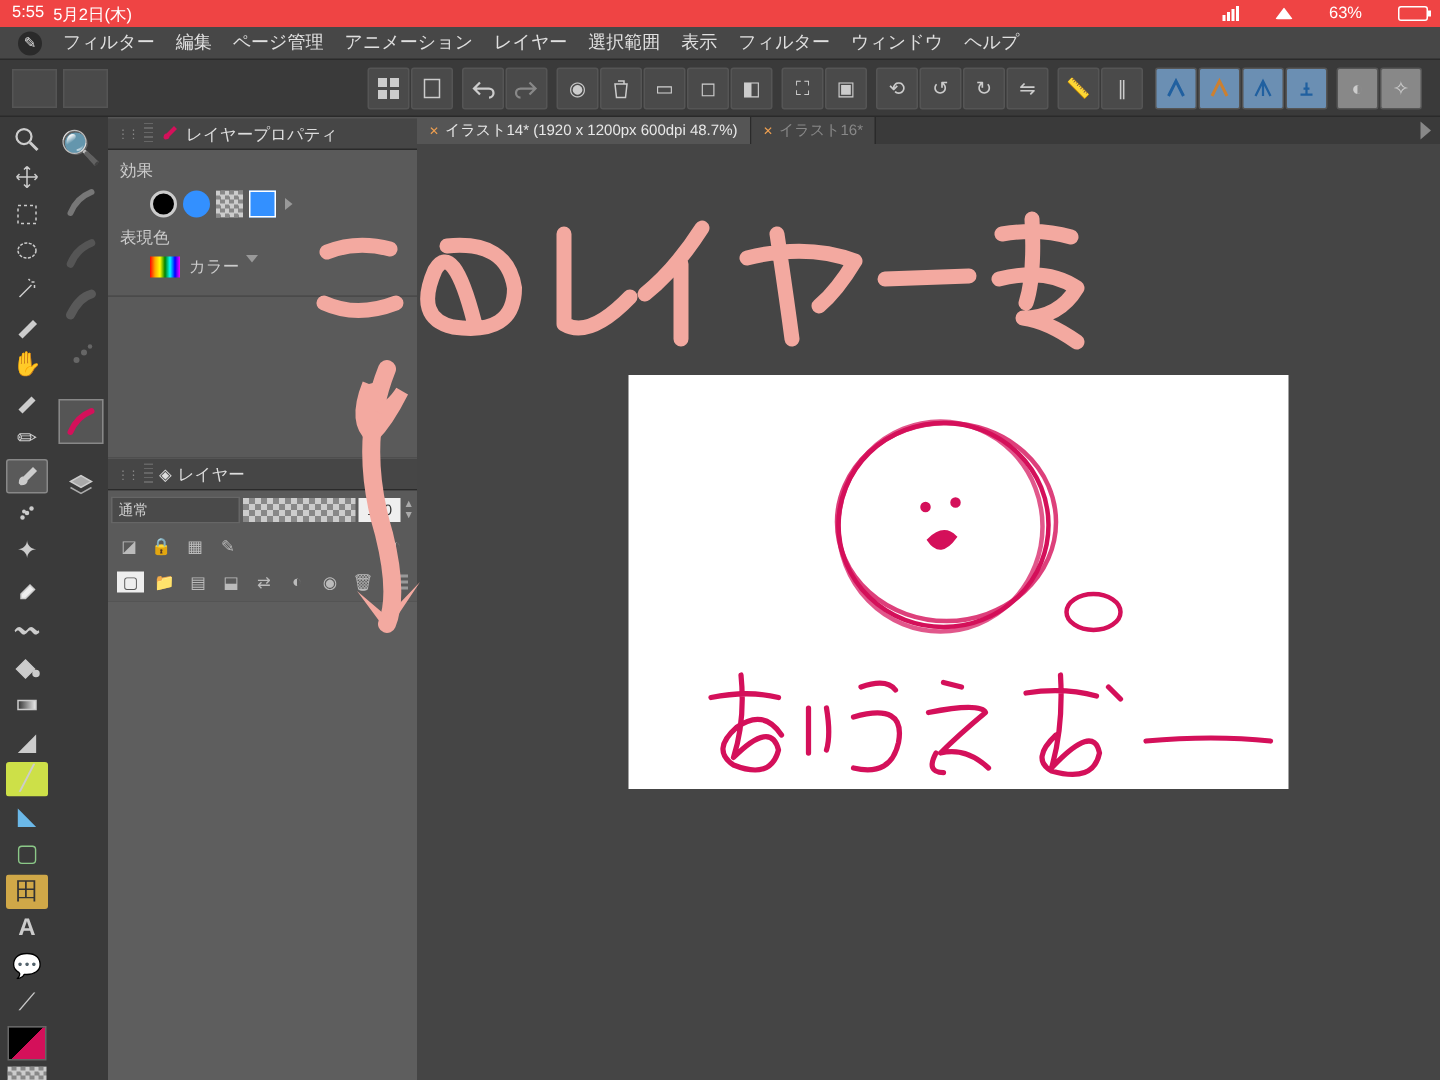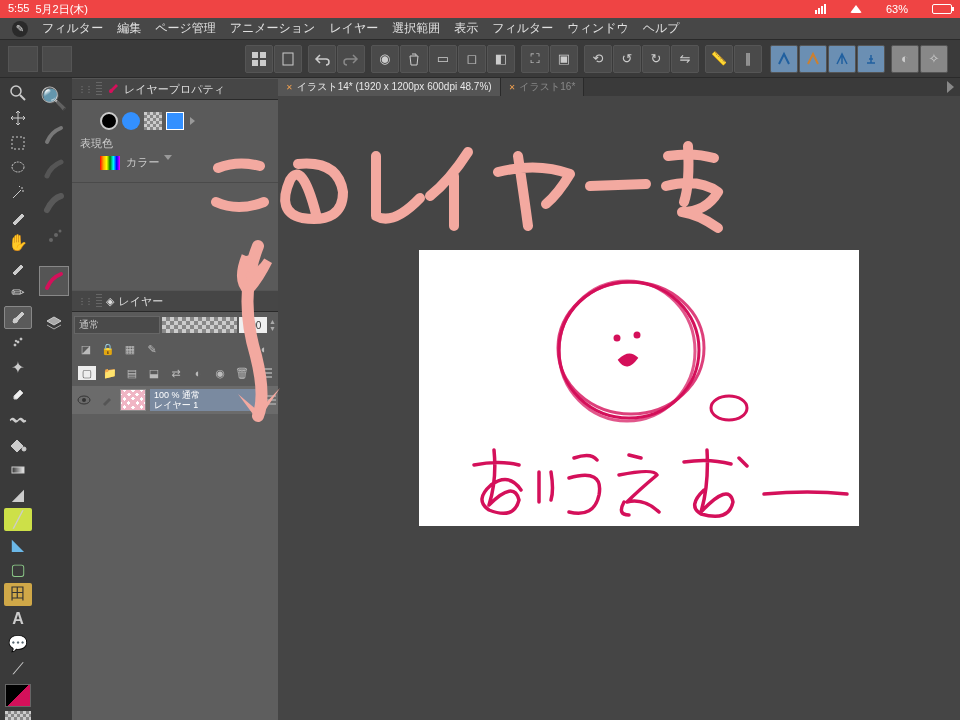--- a/index.html
+++ b/index.html
@@ -346,20 +346,21 @@
 
     <div class="panel-tab">
       <span class="dots">⋮⋮</span>
       <span class="grip"></span>
       <span class="brush-i"><svg viewBox="0 0 14 14">
             <path d="M3 11 Q3 8 5 8 L10 3 L12 5 L7 10 Q7 12 4 12 Z" fill="#d4105a"></path>
           </svg></span>
       <span>レイヤープロパティ</span>
     </div>
     <div class="panel-body">
+      <div class="panel-lbl">効果</div>
       <div class="fxrow">
         <div class="fx-circle fx-black"></div>
         <div class="fx-circle fx-blue"></div>
         <div class="fx-check"></div>
         <div class="fx-sq"></div>
         <div class="fx-arrow"></div>
       </div>
       <div class="panel-lbl">表現色</div>
       <div class="colorrow">
         <div class="spectrum"></div>
@@ -406,43 +407,20 @@
         <span class="ic">◉</span>
         <span class="ic">🗑</span>
         <span class="hamb">
             <i></i>
             <i></i>
             <i></i>
           </span>
       </div>
     </div>
     <div class="layer-list">
-      <div class="layer-row sel">
-        <div class="eye">
-            <svg viewBox="0 0 14 14">
-              <ellipse cx="7" cy="7" rx="6" ry="4" fill="none" stroke="#333"></ellipse>
-              <circle cx="7" cy="7" r="2" fill="#333"></circle>
-            </svg>
-          </div>
-        <div class="pen-col">
-            <svg width="12" height="12" viewBox="0 0 12 12">
-              <path d="M2 10 L8 4 L10 6 L4 12 Z" fill="#555"></path>
-            </svg>
-          </div>
-        <div class="lthumb pink"></div>
-        <div class="lname">
-          <span>100 % 通常</span>
-          <span>レイヤー 1</span>
-        </div>
-        <div class="hamb">
-            <i></i>
-            <i></i>
-            <i></i>
-          </div>
-      </div>
     </div>
   </div>
 
   <div class="canvas-area">
     <div class="tabstrip">
       <div class="doctab act">
           <span class="x">✕</span>
           <span>イラスト14* (1920 x 1200px 600dpi 48.7%)</span>
         </div>
       <div class="doctab">

